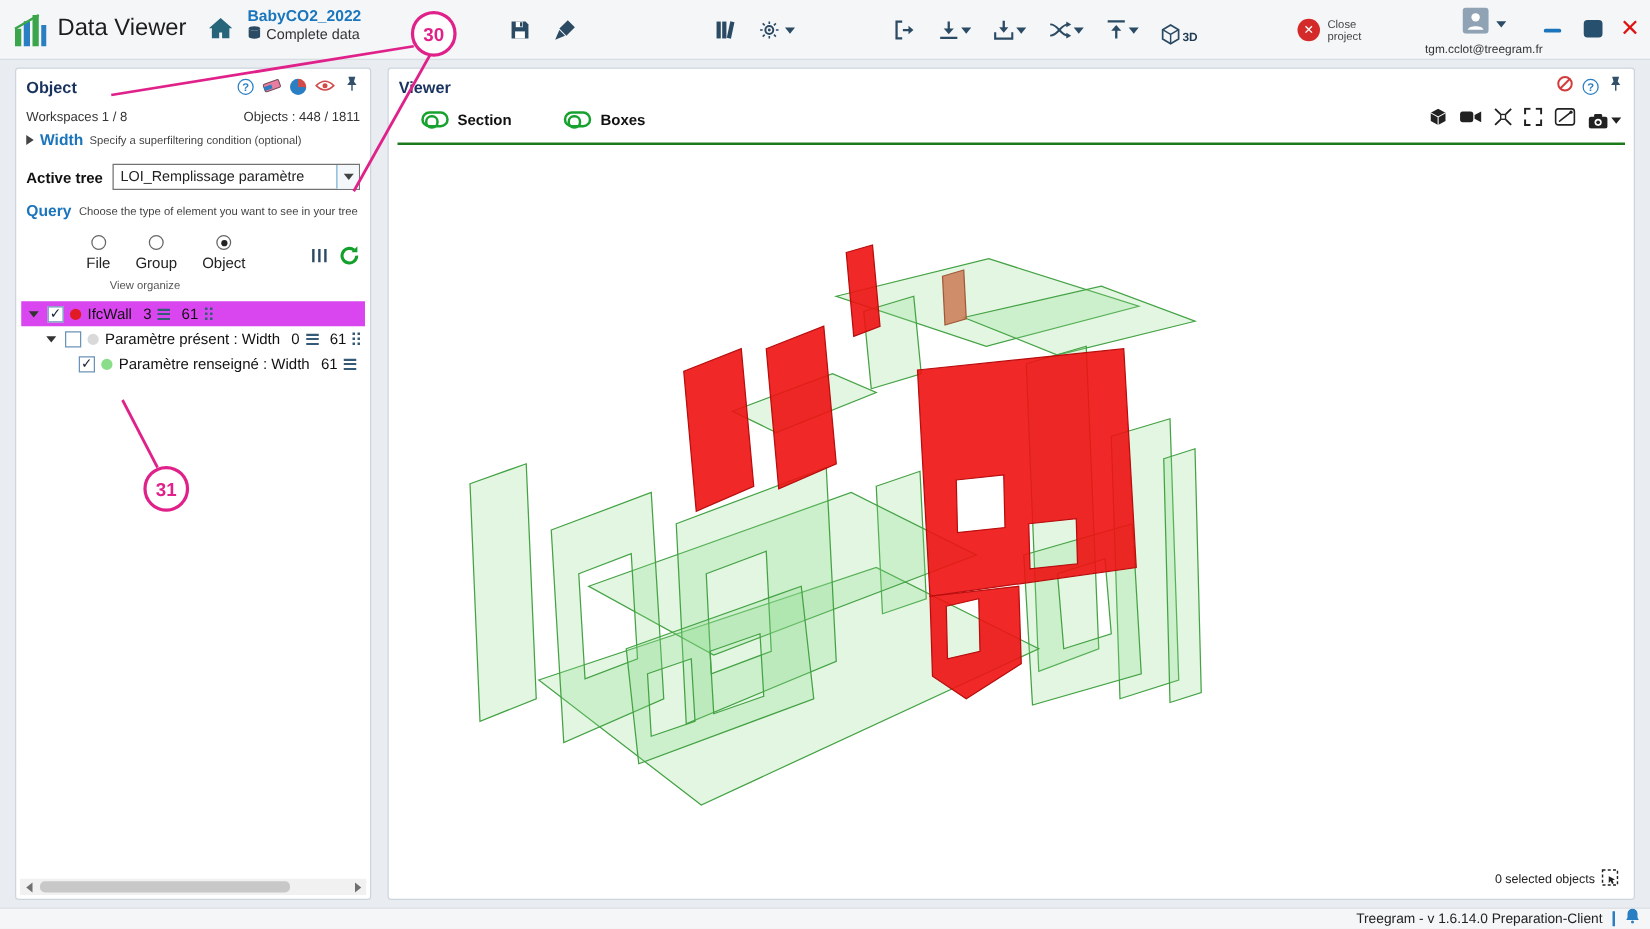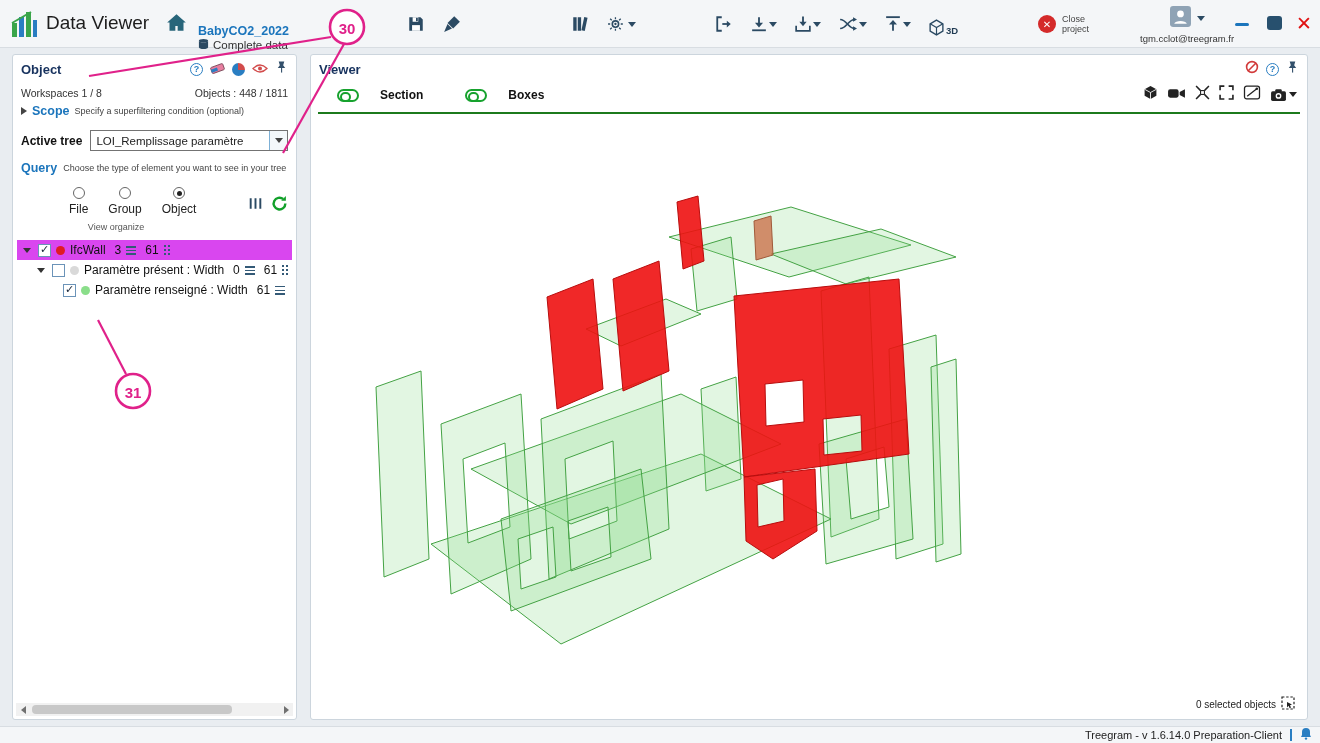--- a/index.html
+++ b/index.html
@@ -106,21 +106,21 @@
   .hscroll { position:absolute; left:3px; right:3px; bottom:3px; height:13px; background:#f1f1f1;
     display:flex; align-items:center; }
   .sb-btn { width:14px; height:13px; display:flex; align-items:center; justify-content:center; cursor:pointer; }
   .tri-l { width:0;height:0;border-top:4px solid transparent;border-bottom:4px solid transparent;border-right:5px solid #707070; }
   .tri-r { width:0;height:0;border-top:4px solid transparent;border-bottom:4px solid transparent;border-left:5px solid #707070; }
   .sb-track { flex:1; position:relative; height:100%; }
   .sb-thumb { position:absolute; left:2px; top:2px; height:9px; width:200px; background:#c8c8c8; border-radius:4px; cursor:grab; }
 
   
   .vtoolbar { display:flex; align-items:center; padding:4px 10px 6px 10px; gap:26px; }
-  .vtoggle-item { display:flex; align-items:flex-end; gap:21px; cursor:pointer;padding-left:16px; }
+  .vtoggle-item { display:flex; align-items:flex-start; gap:7px; cursor:pointer;padding-left:16px; }
   .vtoggle { width:22px; height:13px; border:2.2px solid #17a22e; border-radius:7px; position:relative; }
   .vtoggle::after { content:""; position:absolute; left:1px; top:1px; width:6.5px; height:6.5px;
     border:2px solid #17a22e; border-radius:50%; }
   .vtoggle-label { font-size:12px; font-weight:bold; color:#111; }
   .vicons-right { margin-left:auto; display:flex; align-items:center; gap:9px; }
   .greenline { margin:2px 7px 0 7px; border-top:2px solid #1c7a1c; }
   .model-svg { position:absolute; left:2px; top:74px; }
   .selinfo { position:absolute; right:12px; bottom:7px; display:flex; align-items:center; gap:5px;
     font-size:10px; color:#222; }
 
@@ -155,21 +155,21 @@
       </svg>
     </span>
     <span class="abs app-title" style="left:46px; top:12px;">Data Viewer</span>
 
     <span class="abs icnbtn" style="left:164px; top:10px;">
       <svg width="21" height="19" viewBox="0 0 18 16">
           <path d="M9 1L1 8h2v7h5v-4h2v4h5V8h2z" fill="#27657a"></path>
         </svg>
     </span>
 
-    <div class="abs" style="left:198px; top:24px;">
+    <div class="abs" style="left:198px; top:6px;">
       <div class="proj-name">BabyCO2_2022</div>
       <div class="proj-sub">
         <span>
           <svg width="11" height="12" viewBox="0 0 12 12">
               <ellipse cx="6" cy="2.5" rx="5" ry="2" fill="#2b4a63"></ellipse>
               <path d="M1 2.5v7c0 1.1 2.2 2 5 2s5-.9 5-2v-7c0 1.1-2.2 2-5 2s-5-.9-5-2z" fill="#2b4a63"></path>
             </svg>
         </span>
         <span>Complete data</span>
       </div>
@@ -320,21 +320,21 @@
     </div>
 
 
     <div class="row workrow">
       <span>Workspaces 1 / 8</span>
       <span>Objects : 448 / 1811</span>
     </div>
 
     <div class="row exprow">
       <span class="tri-right"></span>
-      <span class="bluebold">Scope</span>
+      <span class="bluebold">Width</span>
       <span class="hint">Specify a superfiltering condition (optional)</span>
     </div>
 
 
     <div class="row activetree">
       <span class="at-label">Active tree</span>
       <span class="select">
         <span class="select-value">LOI_Remplissage paramètre</span>
         <span class="select-btn">
             <span class="tri-down"></span>

